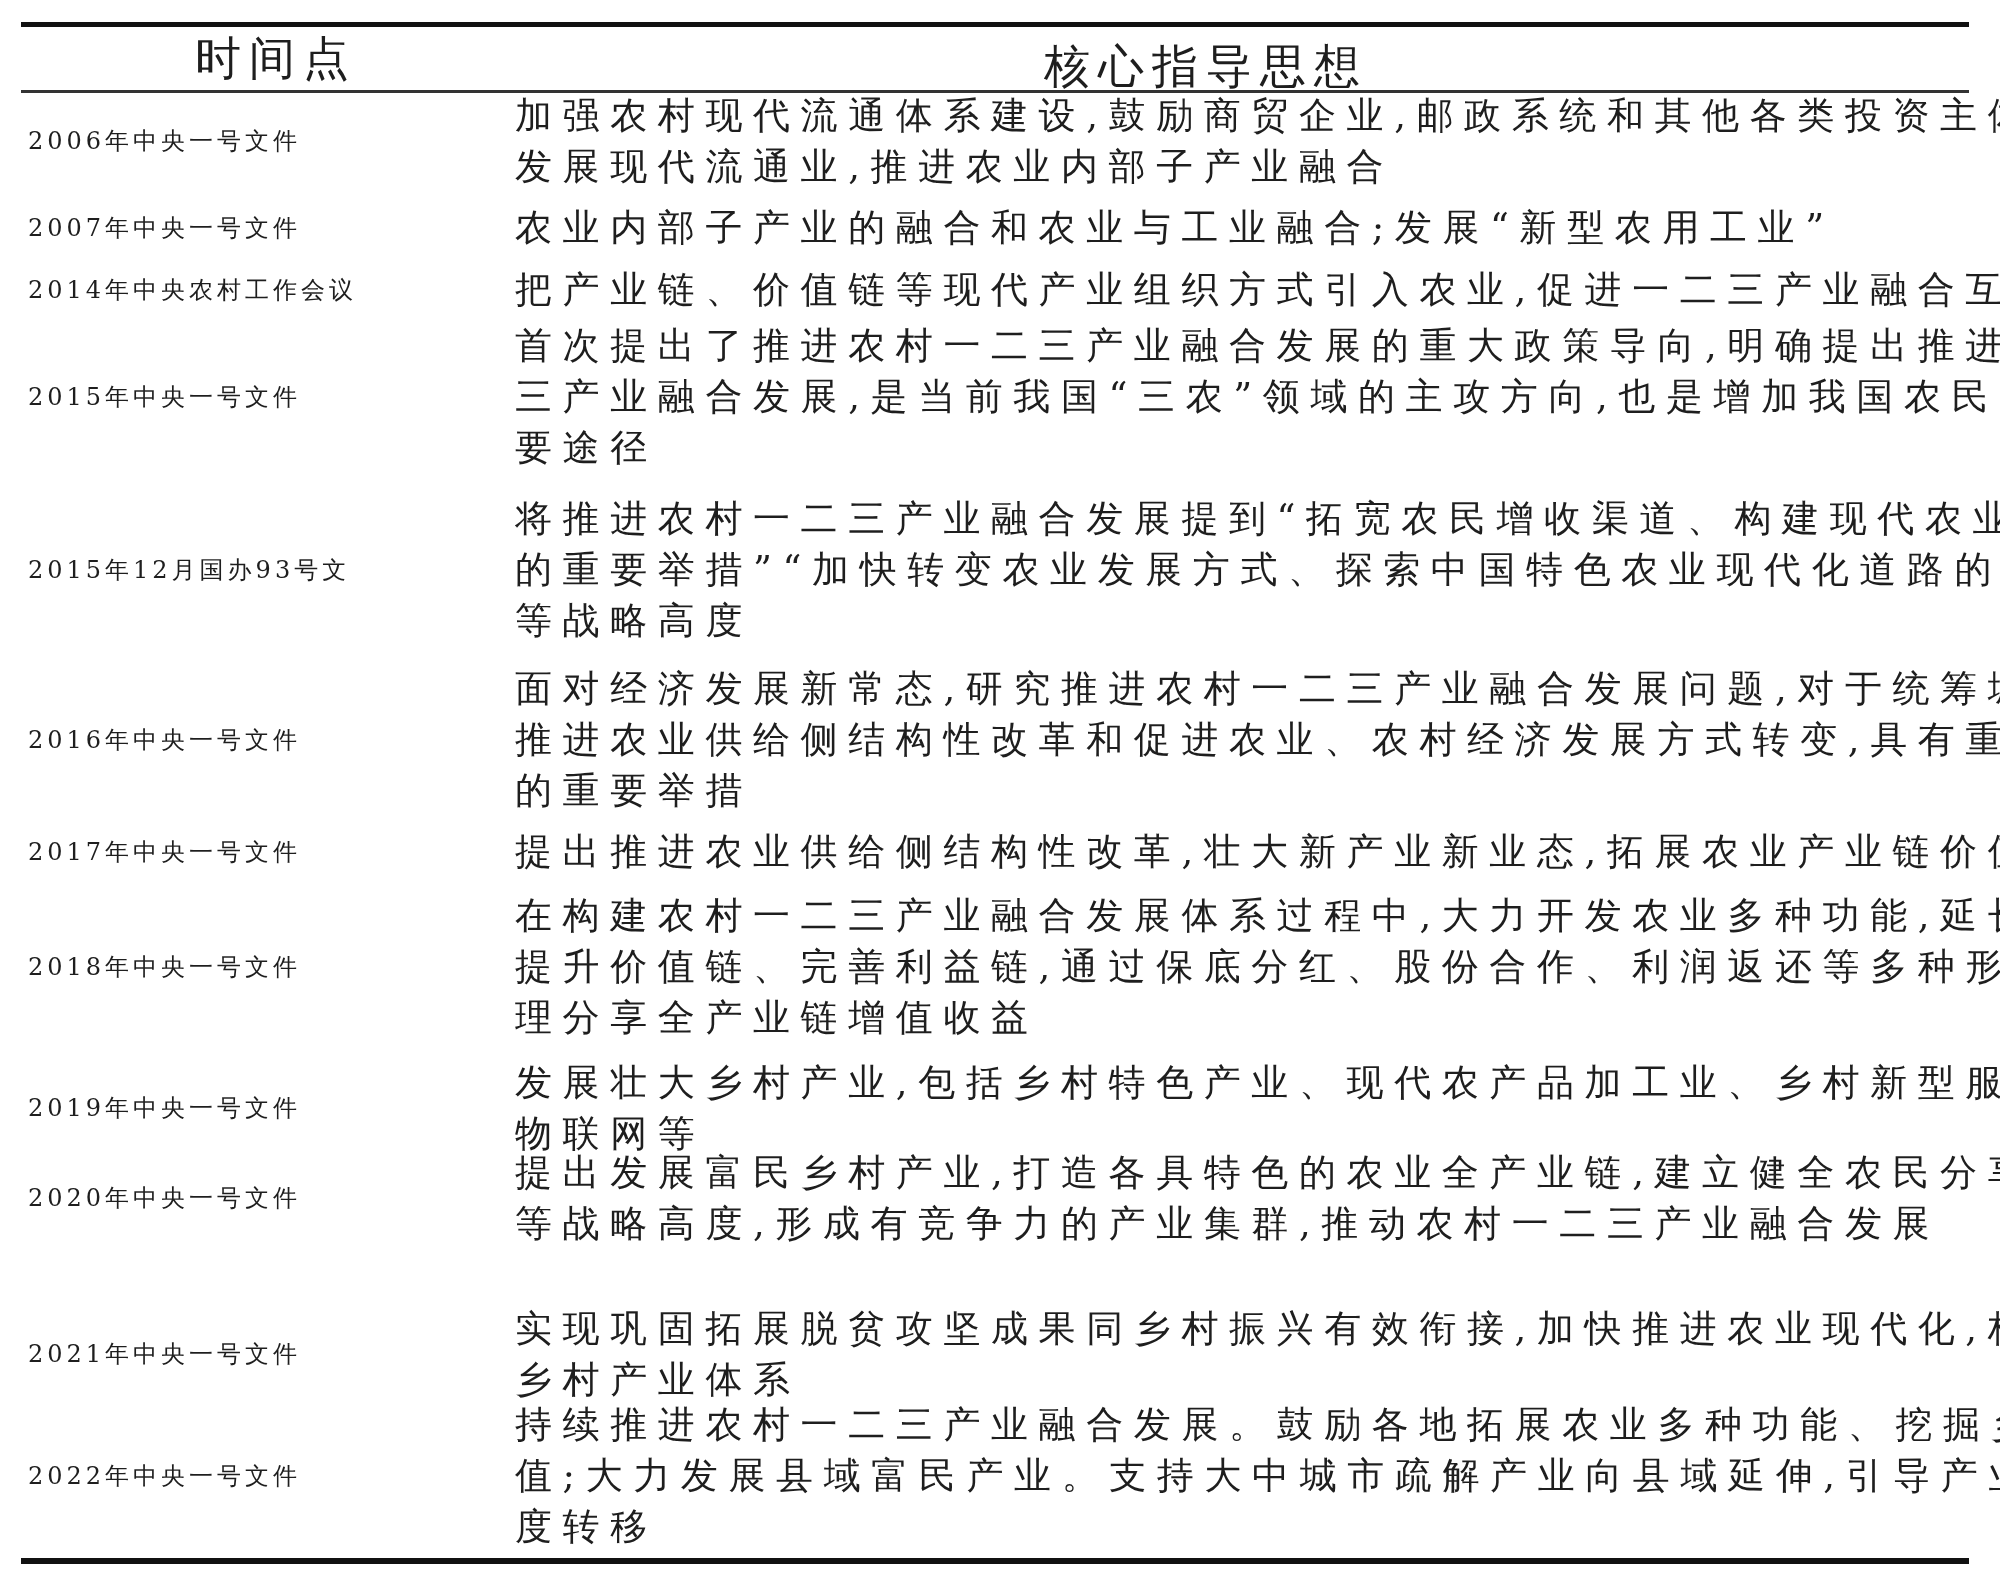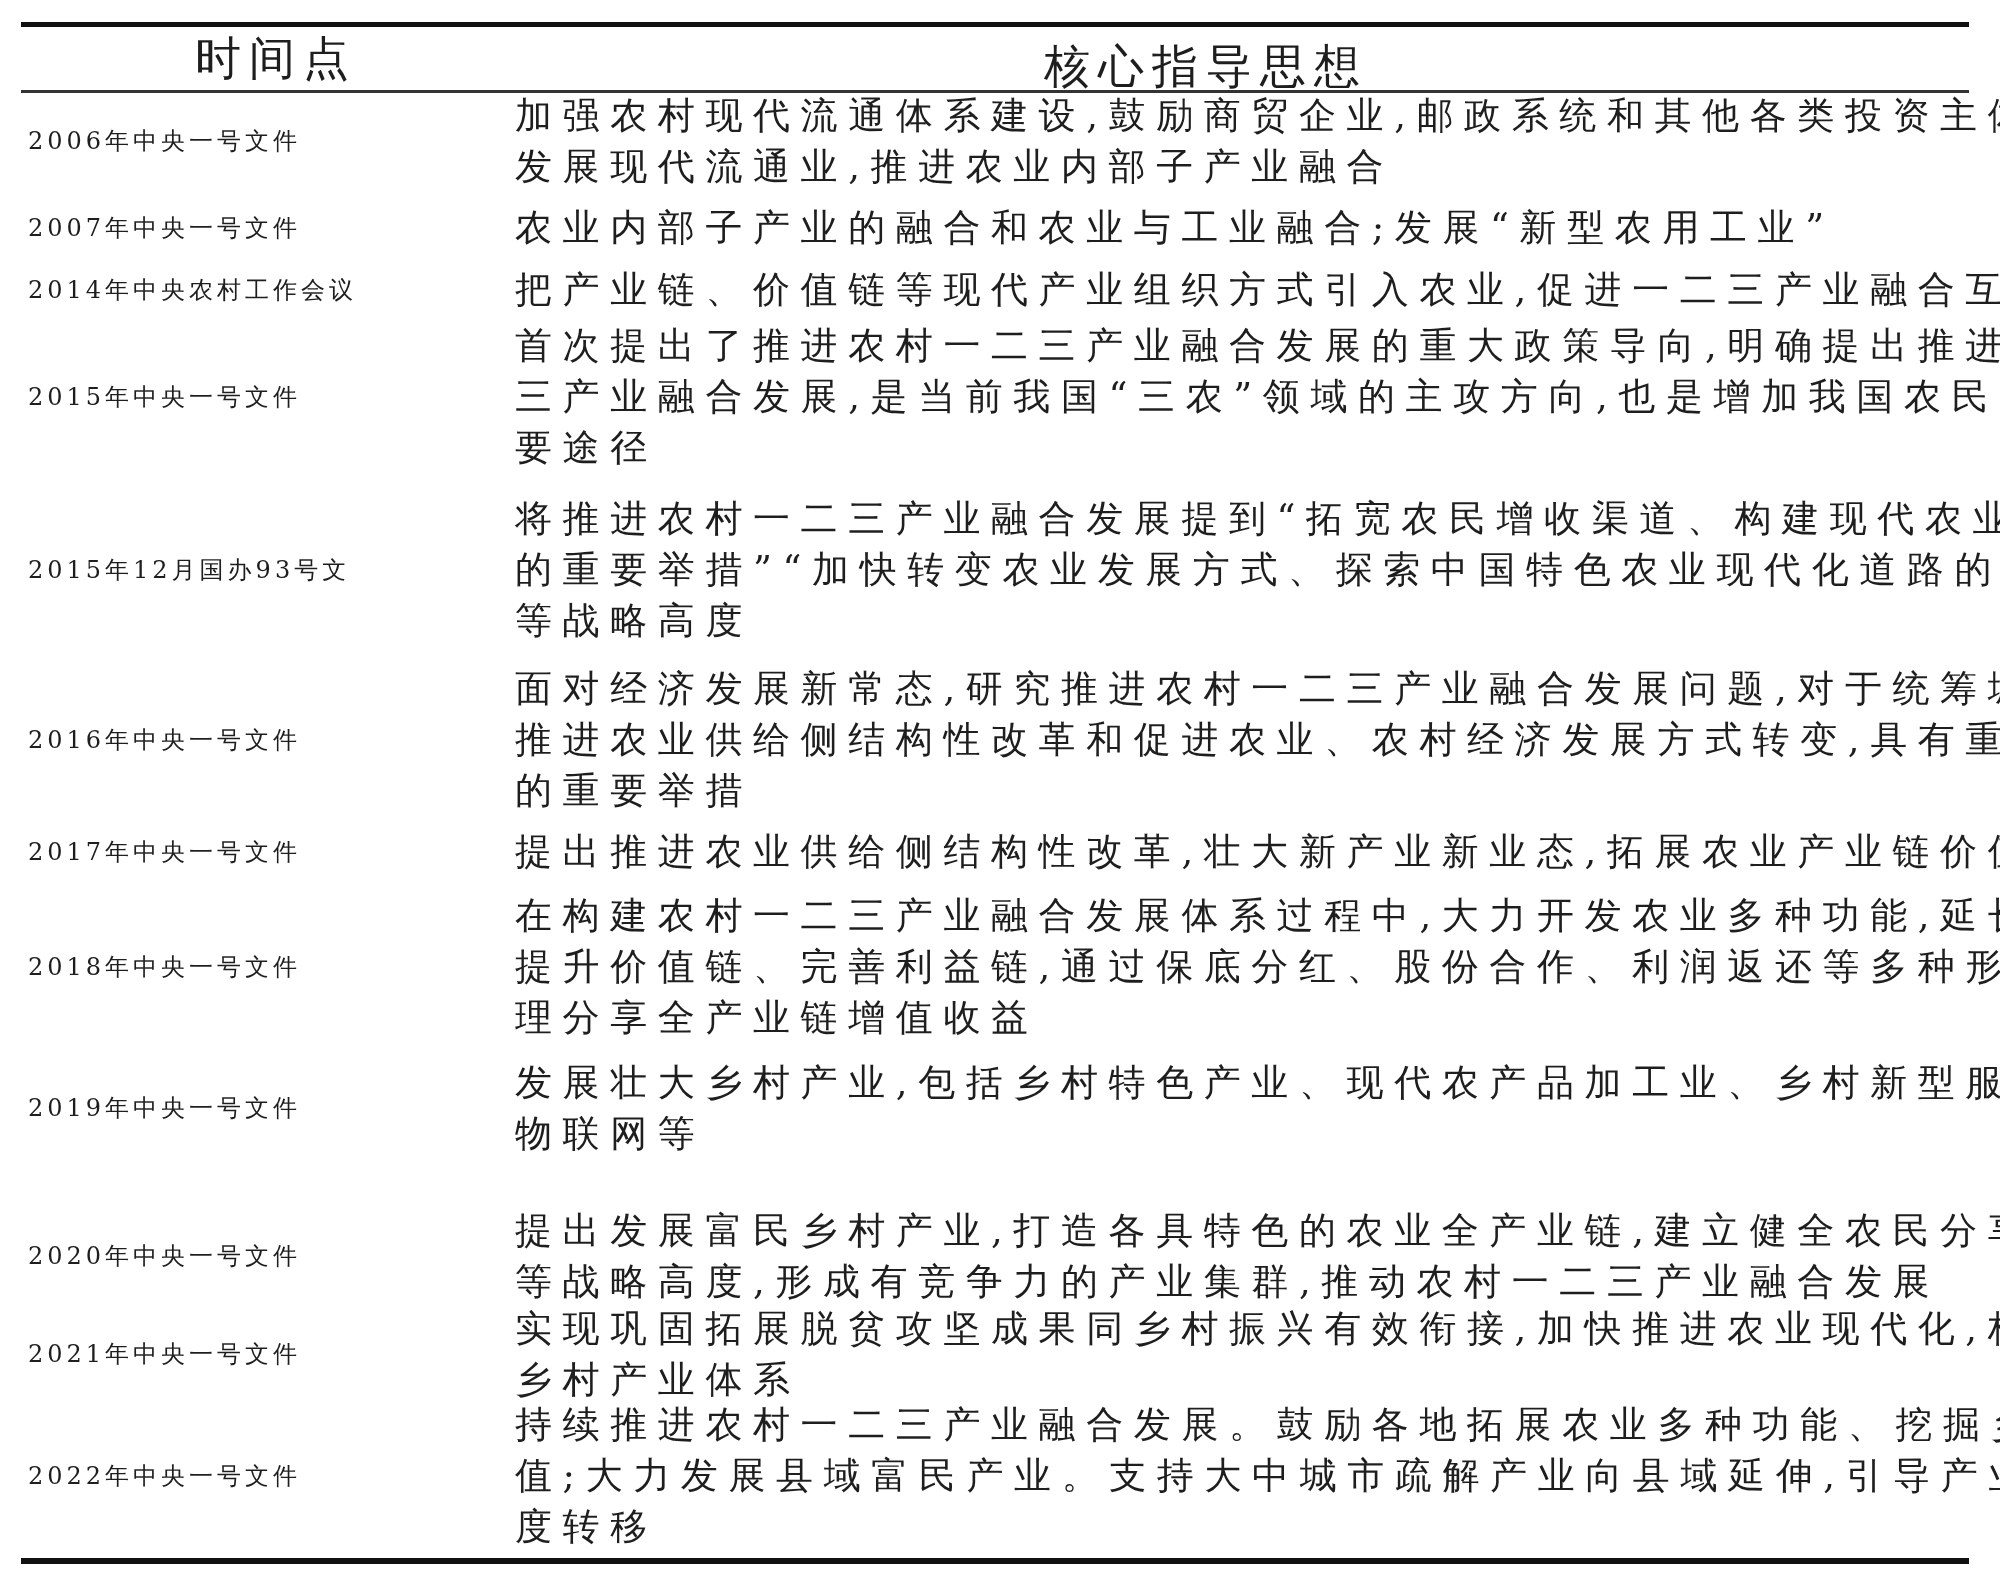--- a/index.html
+++ b/index.html
@@ -106,21 +106,21 @@
   </div>
 
   <div class="row" style="top:1057px;height:102px;padding-left:13px;">
     <div class="cell-time">2019年中央一号文件</div>
     <div class="cell-core">
       <span class="ln">发展壮大乡村产业,包括乡村特色产业、现代农产品加工业、乡村新型服务业和农业</span>
       <span class="ln">物联网等</span>
     </div>
   </div>
 
-  <div class="row" style="top:1205px;height:102px;">
+  <div class="row" style="top:1147px;height:102px;">
     <div class="cell-time">2020年中央一号文件</div>
     <div class="cell-core">
       <span class="ln">提出发展富民乡村产业,打造各具特色的农业全产业链,建立健全农民分享产业链</span>
       <span class="ln">等战略高度,形成有竞争力的产业集群,推动农村一二三产业融合发展</span>
     </div>
   </div>
 
   <div class="row" style="top:1287px;height:102px;margin-top:16px;">
     <div class="cell-time">2021年中央一号文件</div>
     <div class="cell-core">

